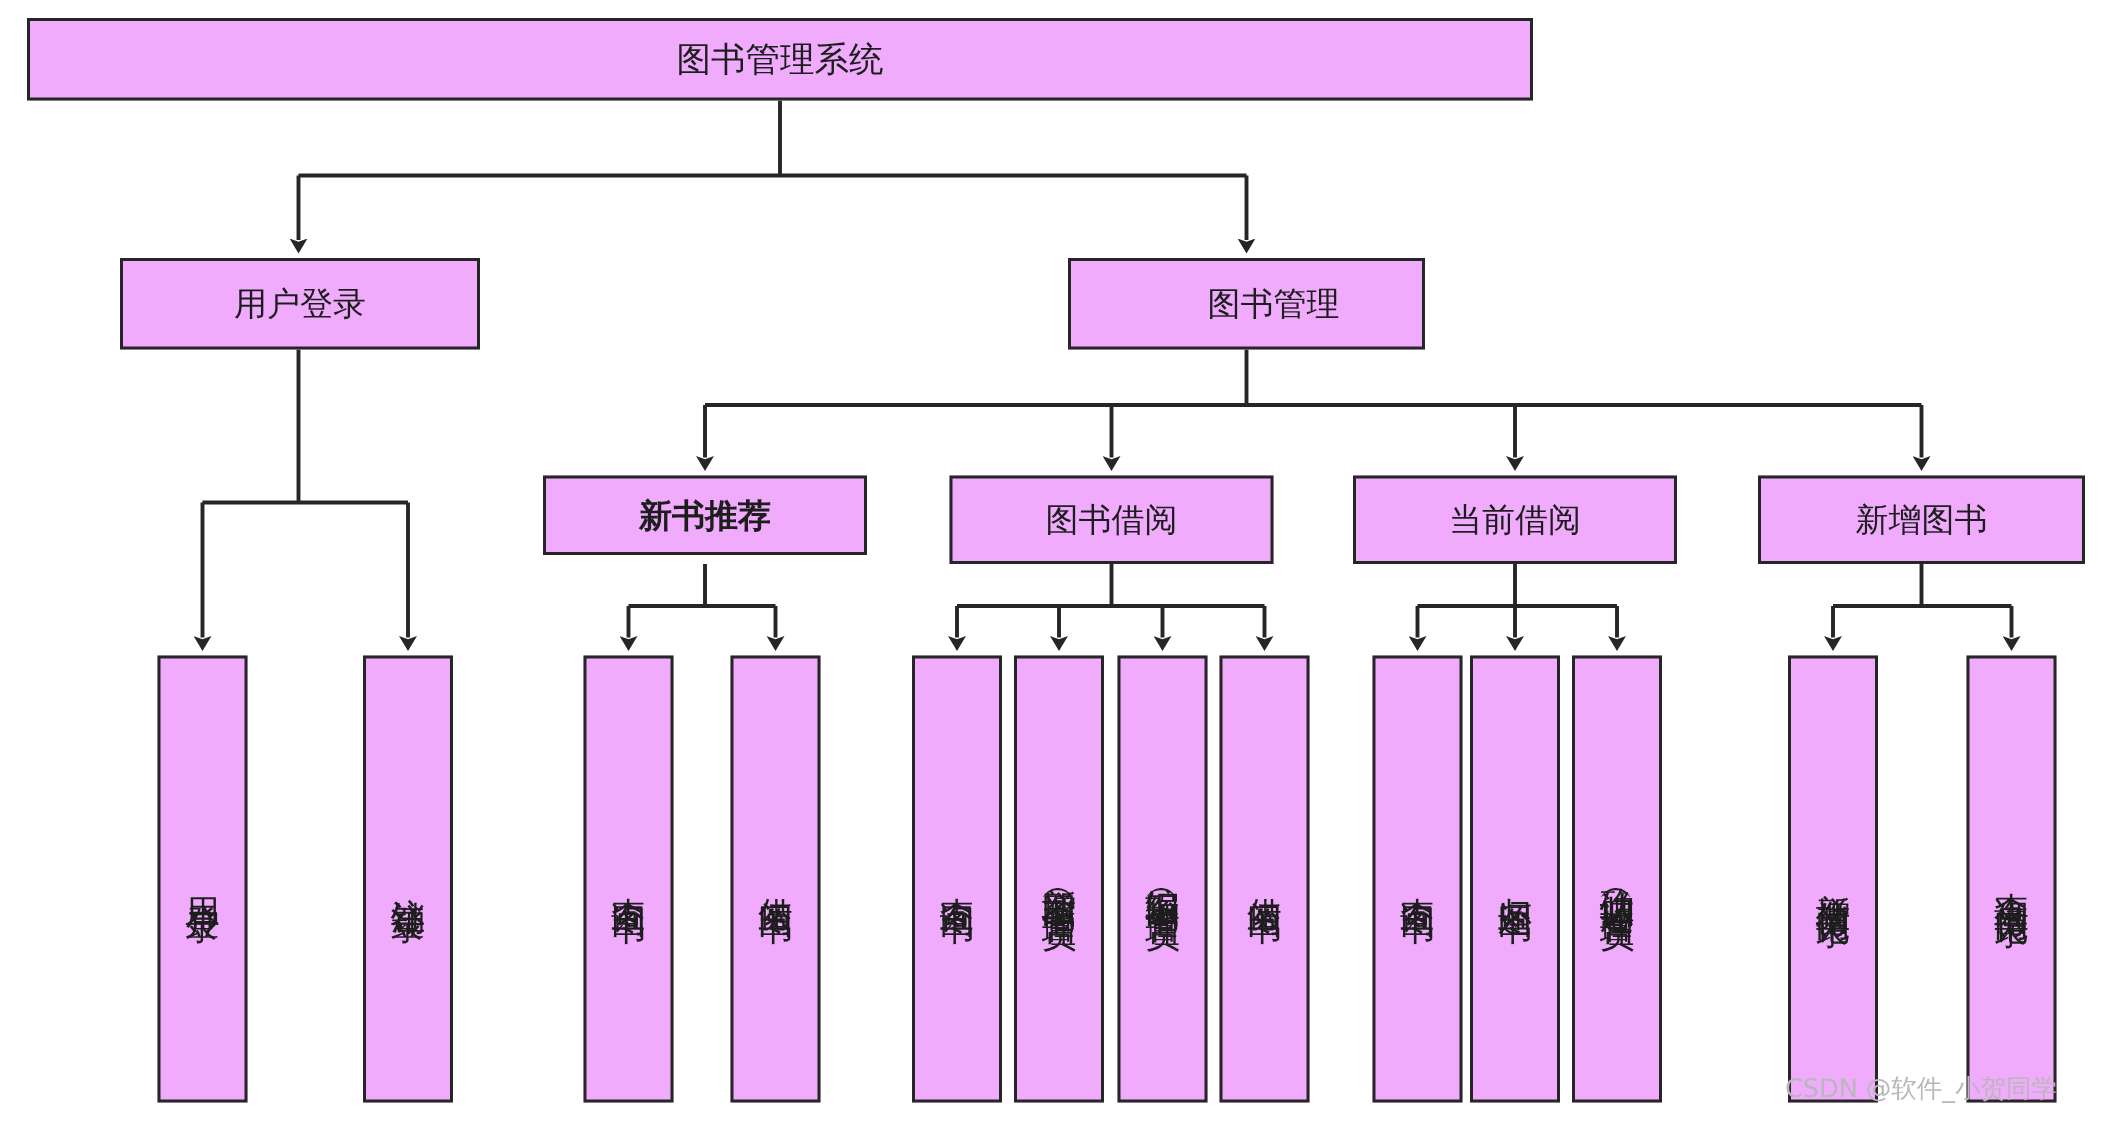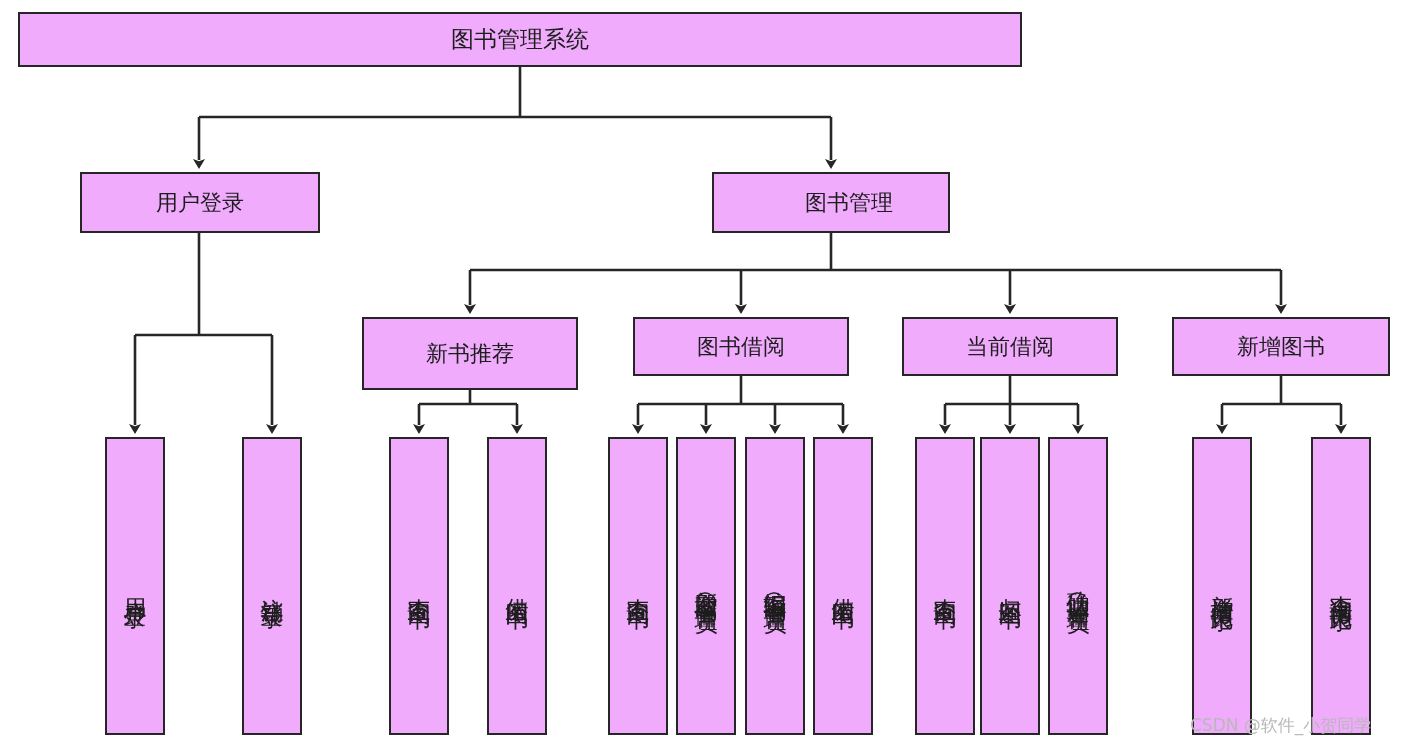--- a/index.html
+++ b/index.html
@@ -133,21 +133,21 @@
     <span class="label">图书管理系统</span>
   </div>
 
   <div class="node node-l1" style="left:80px; top:172px; width:240px; height:61px;">
     <span class="label">用户登录</span>
   </div>
   <div class="node node-l1" style="left:712px; top:172px; width:238px; height:61px;padding-left:36px;">
     <span class="label">图书管理</span>
   </div>
 
-  <div class="node node-l2" style="left:362px; top:317px; width:216px; height:73px;">
+  <div class="node node-l2" style="left:362px; top:317px; width:216px; height:53px;font-weight:bold;">
     <span class="label">新书推荐</span>
   </div>
   <div class="node node-l2" style="left:633px; top:317px; width:216px; height:59px;">
     <span class="label">图书借阅</span>
   </div>
   <div class="node node-l2" style="left:902px; top:317px; width:216px; height:59px;">
     <span class="label">当前借阅</span>
   </div>
   <div class="node node-l2" style="left:1172px; top:317px; width:218px; height:59px;">
     <span class="label">新增图书</span>

